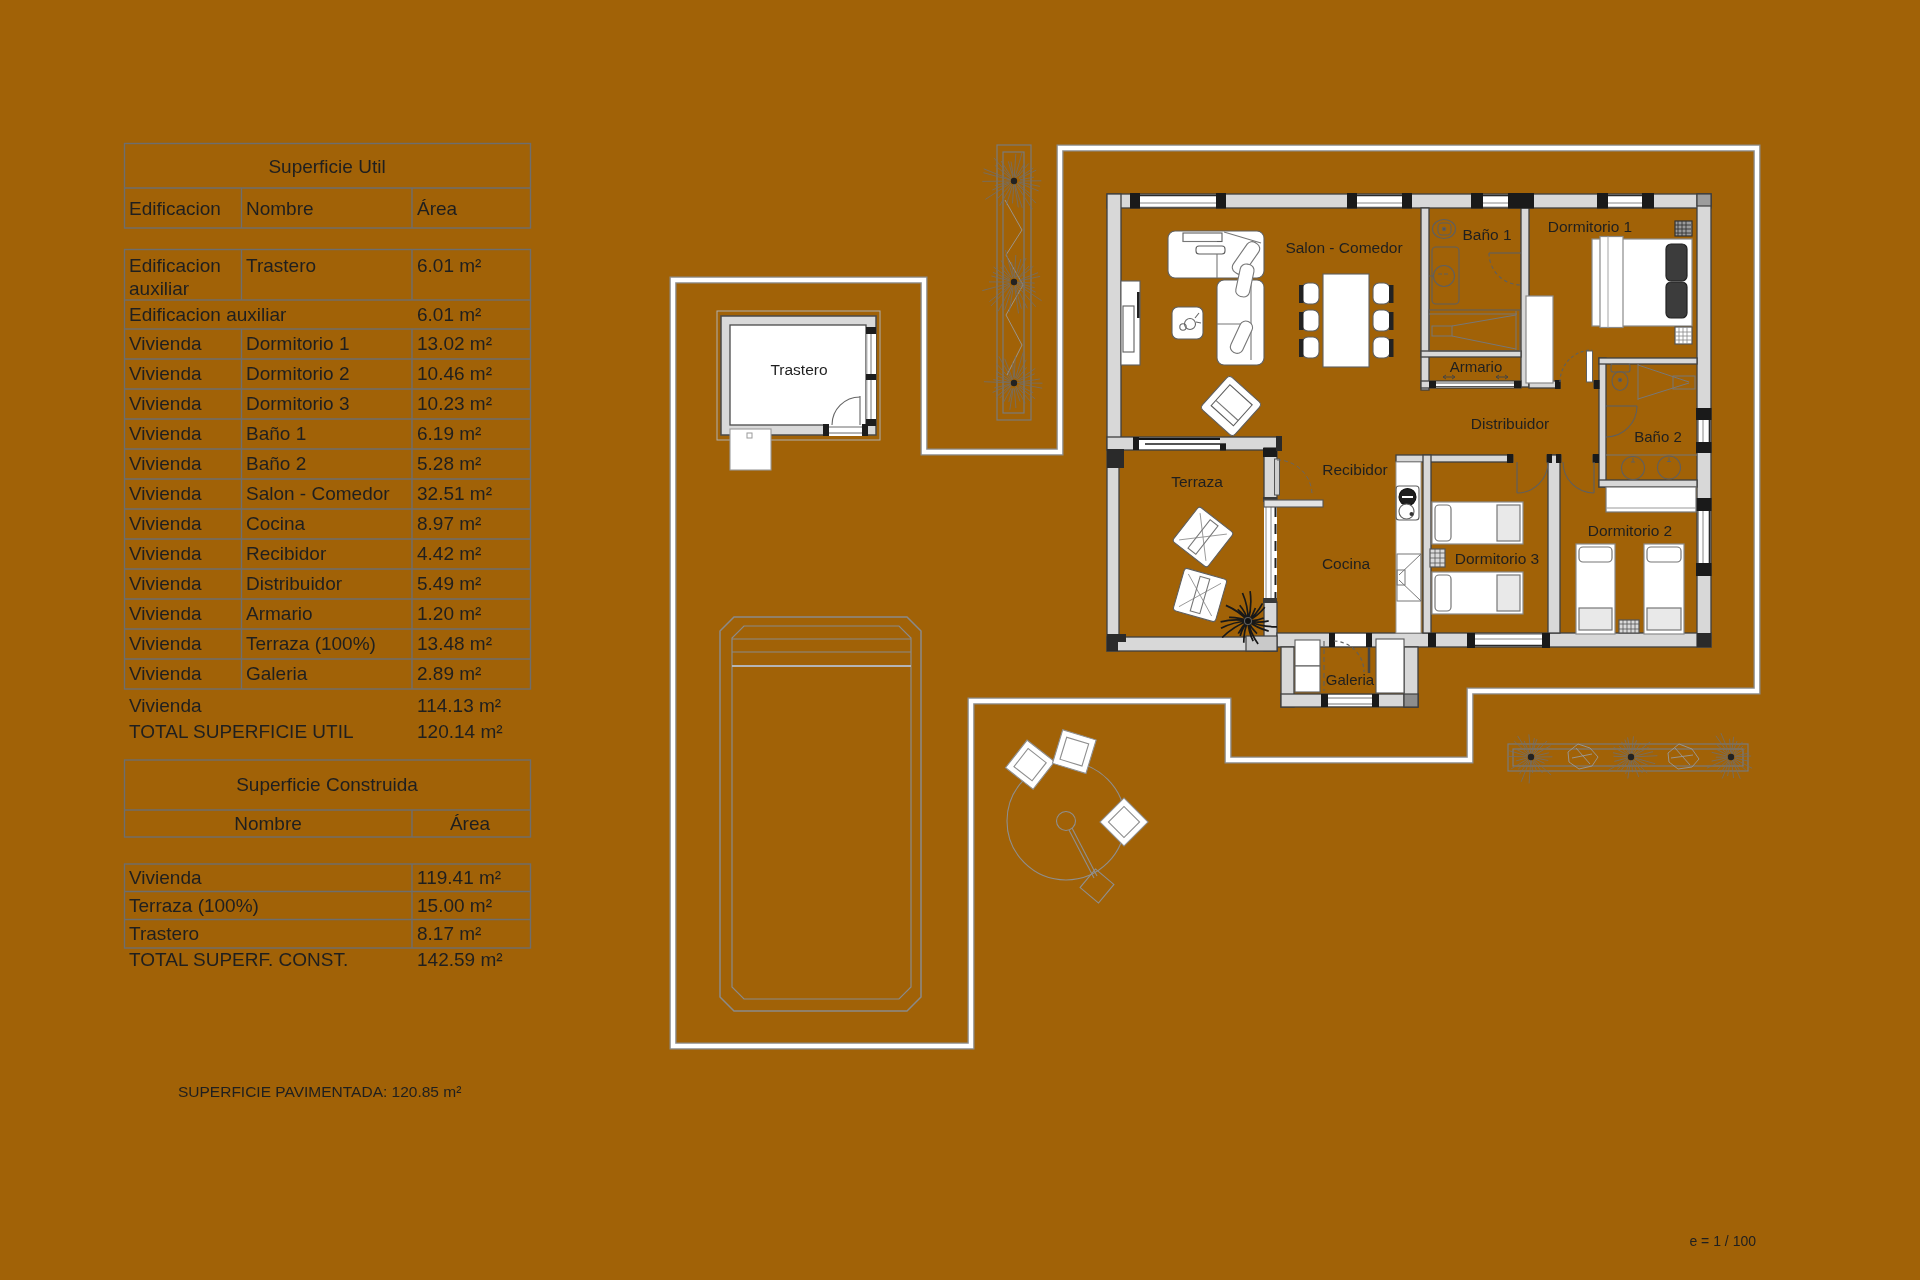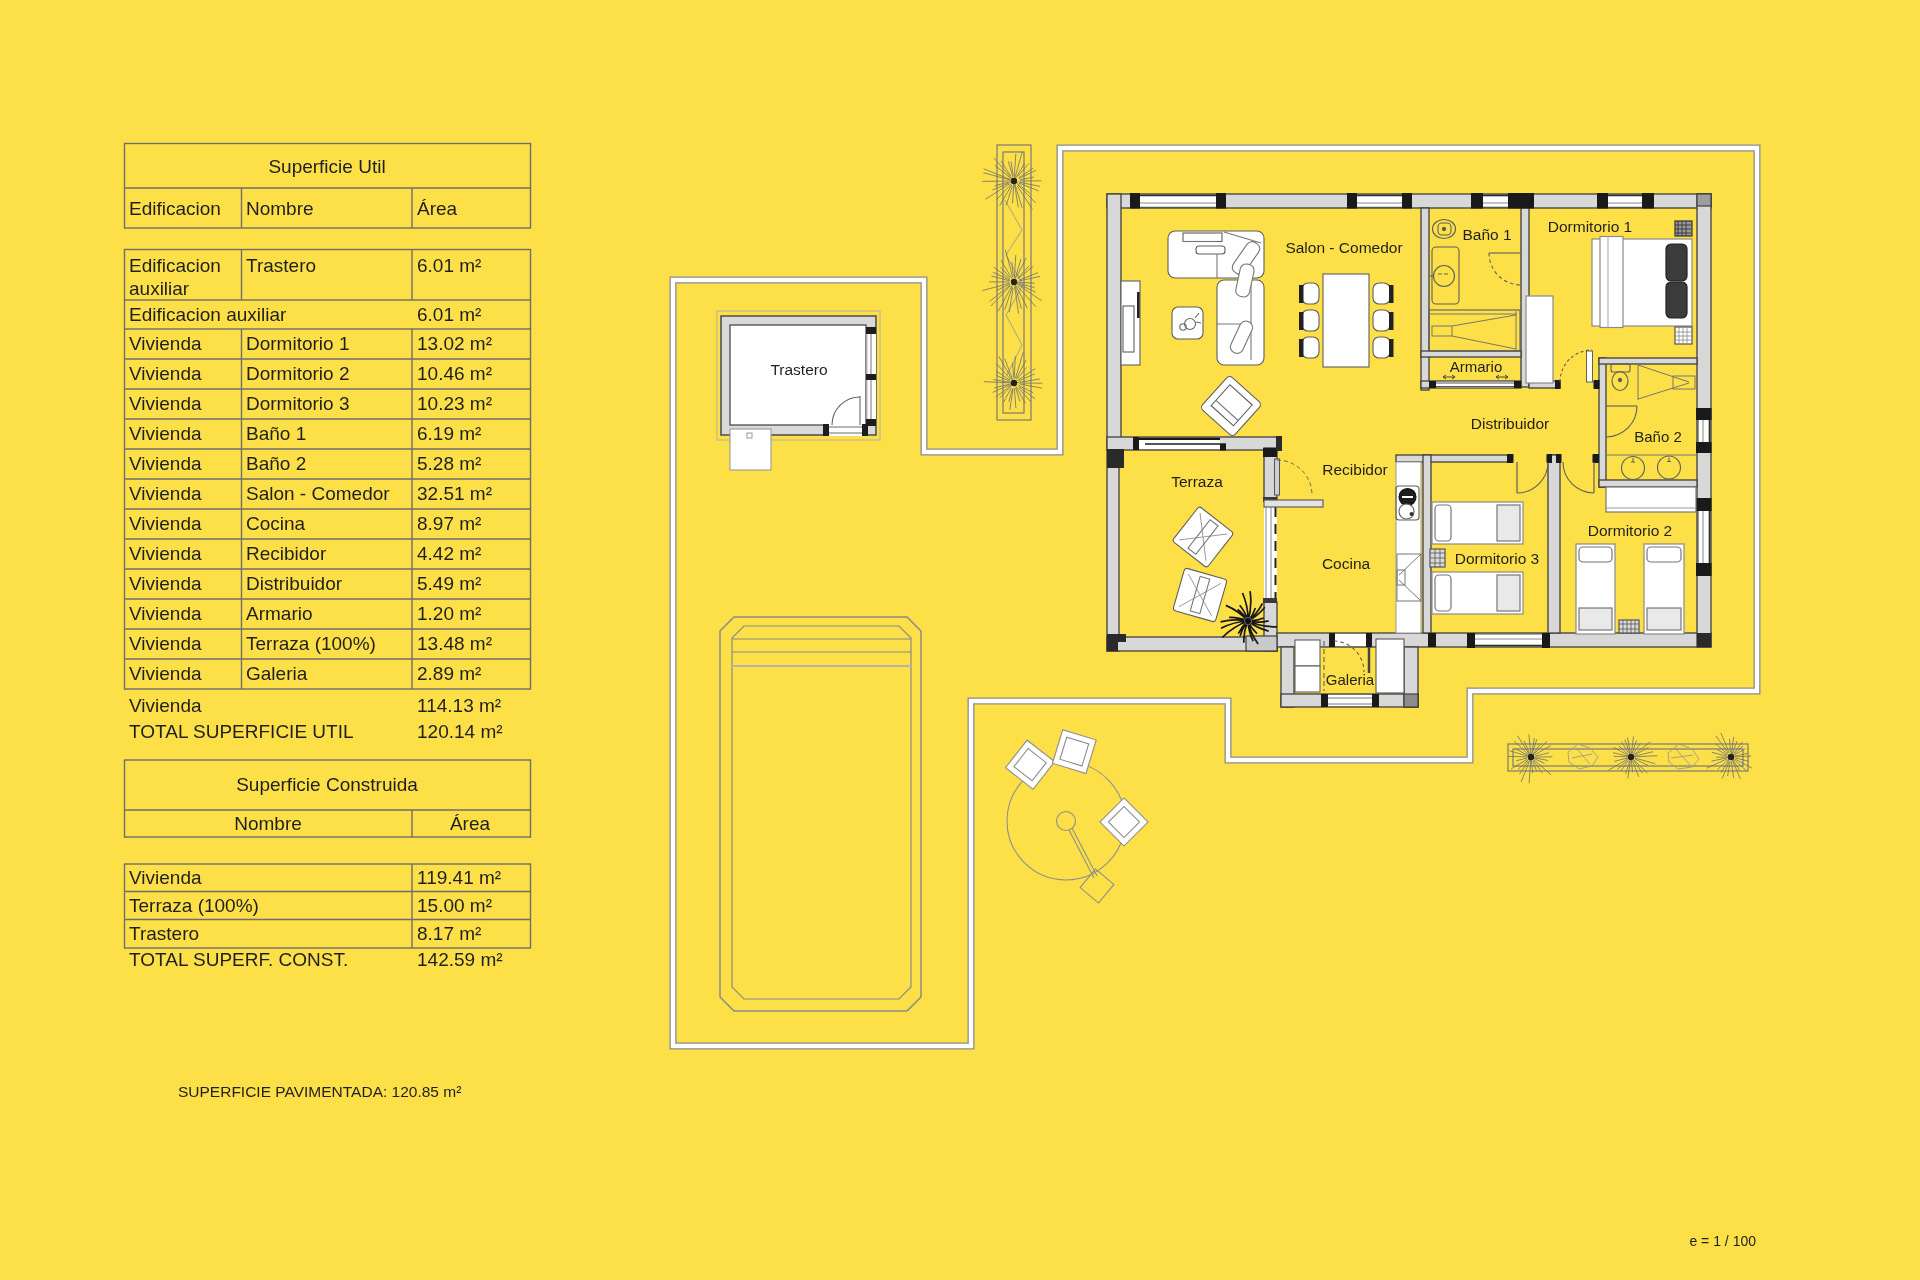--- a/index.html
+++ b/index.html
@@ -1,16 +1,16 @@
 <!DOCTYPE html>
 <html><head>
 <meta charset="utf-8">
 <style>
   html,body{margin:0;padding:0;background:#ffffff;}
-  #page{position:relative;width:1920px;height:1280px;background:#fde047;overflow:hidden;}
+  #page{position:relative;width:1920px;height:1280px;background:#a16207;overflow:hidden;}
   svg{position:absolute;top:0;left:0;}
   text{font-family:"Liberation Sans", sans-serif;fill:#1f1f1f;}
 </style>
 </head>
 <body>
 <div id="page">
 <svg width="1920" height="1280" viewBox="0 0 1920 1280">
 
   <g id="tables" stroke-linecap="butt">
 

